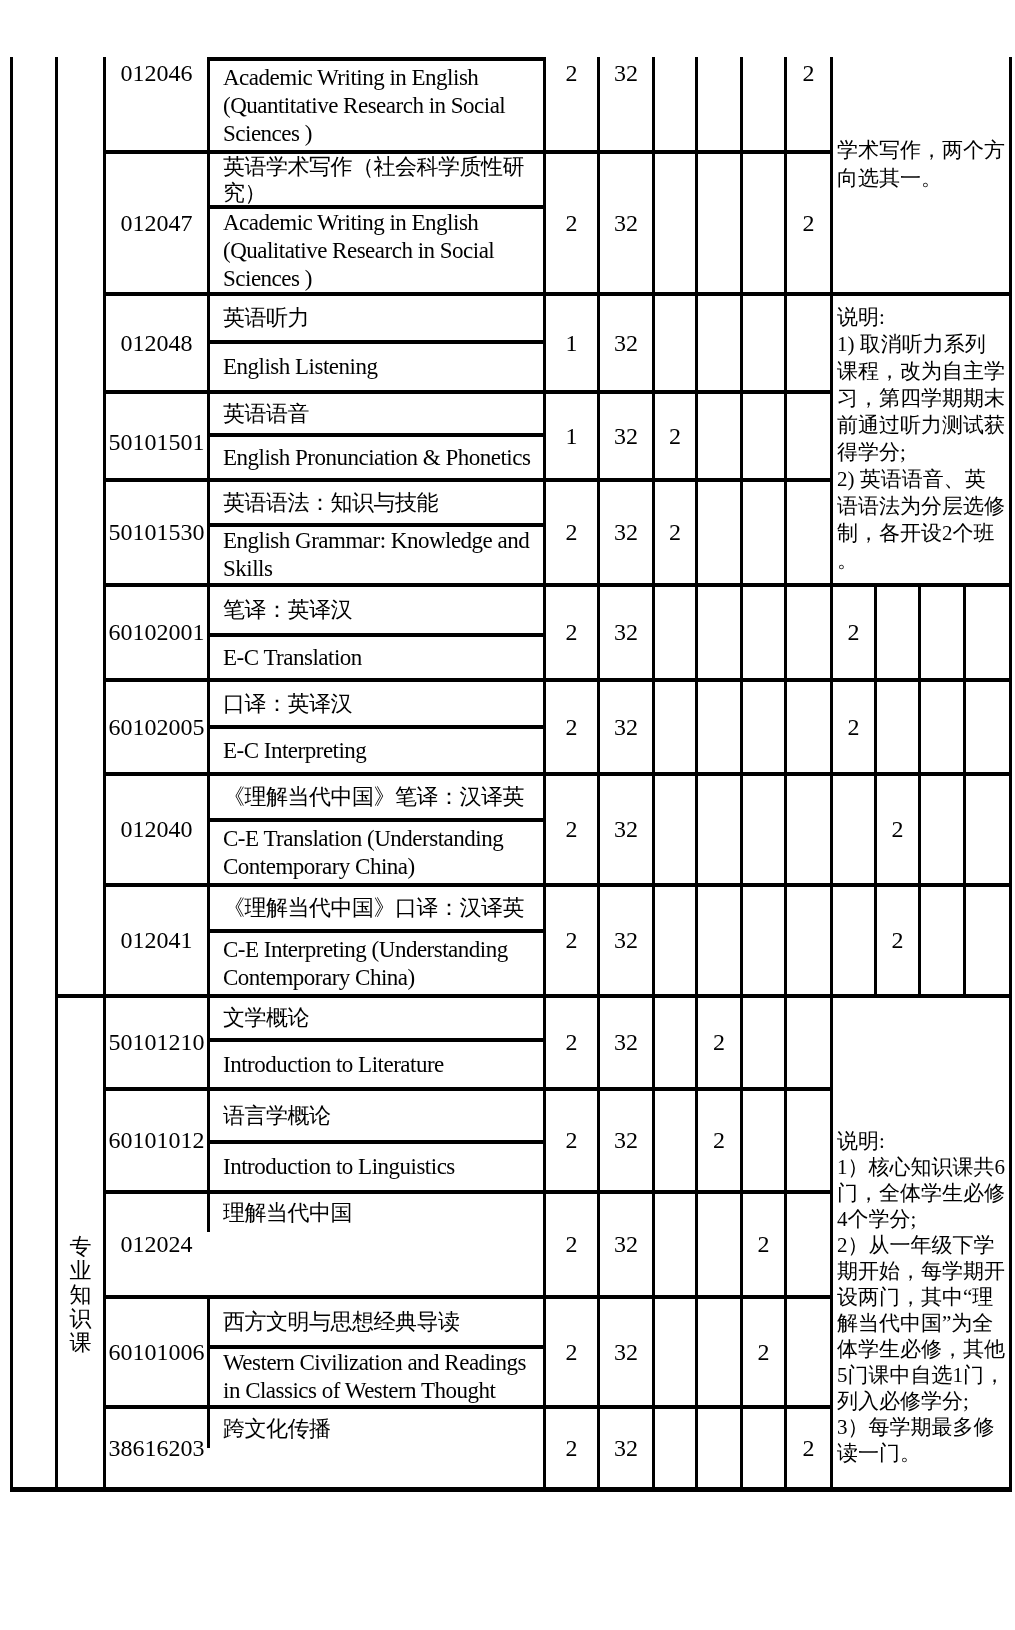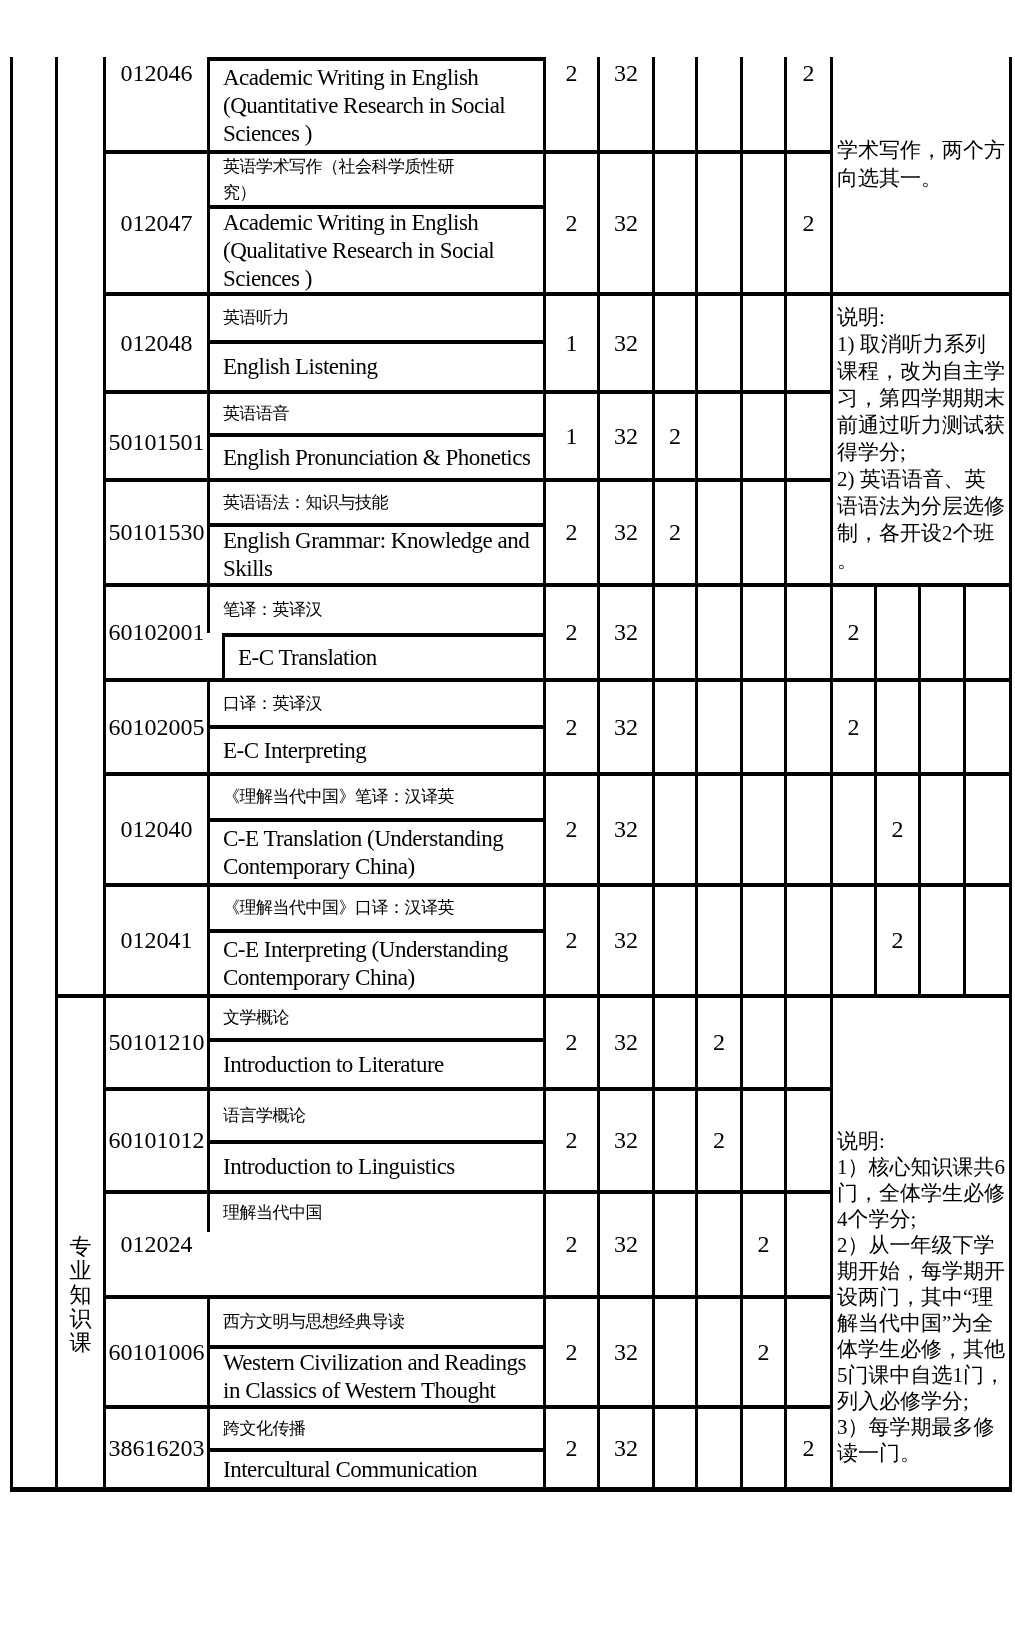--- a/index.html
+++ b/index.html
@@ -6,21 +6,21 @@
   .page{position:relative;width:1015px;height:1630px;background:#ffffff;
         font-family:"Liberation Serif","DejaVu Serif",serif;color:#000;overflow:hidden;}
   .cell{position:absolute;box-sizing:border-box;border-left:3px solid #000;border-top:4px solid #000;
         display:flex;align-items:center;overflow:hidden;background:#fff;}
   .nt{border-top:none;}
   .ctr{justify-content:center;text-align:center;}
   .tal{align-items:flex-start;padding-top:3px;}
   .code{font-size:24px;}
   .num{font-size:24px;}
   .name{justify-content:flex-start;padding-left:13px;white-space:pre;}
-  .cn{font-size:17px;line-height:26px;letter-spacing:-0.5px;}
+  .cn{font-size:22px;line-height:26px;letter-spacing:-0.5px;}
   .en{font-size:23px;line-height:28px;letter-spacing:-0.5px;}
   .note{display:block;font-size:21px;line-height:27px;white-space:pre-line;
         padding-left:4px;padding-right:2px;}
   .lh26{line-height:26px;}
   .clip{font-size:21px;line-height:28px;white-space:pre-line;padding-left:4px;margin-top:-21px;}
   .vlabel{display:block;font-size:22px;line-height:24px;white-space:pre-line;
           text-align:center;padding-top:237px;}
   .line{position:absolute;background:#000;}
 </style>
 </head>
@@ -100,21 +100,21 @@
 Skills</div>
   <div class="cell ctr num" style="left:543px;top:478px;width:54px;height:105px">2</div>
   <div class="cell ctr num" style="left:597px;top:478px;width:55px;height:105px">32</div>
   <div class="cell ctr num" style="left:652px;top:478px;width:43px;height:105px">2</div>
   <div class="cell" style="left:695px;top:478px;width:45px;height:105px"></div>
   <div class="cell" style="left:740px;top:478px;width:44px;height:105px"></div>
   <div class="cell" style="left:784px;top:478px;width:46px;height:105px"></div>
 
   <div class="cell ctr code" style="left:103px;top:583px;width:104px;height:95px">60102001</div>
   <div class="cell name cn" style="left:207px;top:583px;width:336px;height:50px">笔译：英译汉</div>
-  <div class="cell name en" style="left:222px;top:633px;width:336px;height:45px">E-C Translation</div>
+  <div class="cell name en" style="left:207px;top:633px;width:336px;height:45px">E-C Translation</div>
   <div class="cell ctr num" style="left:543px;top:583px;width:54px;height:95px">2</div>
   <div class="cell ctr num" style="left:597px;top:583px;width:55px;height:95px">32</div>
   <div class="cell" style="left:652px;top:583px;width:43px;height:95px"></div>
   <div class="cell" style="left:695px;top:583px;width:45px;height:95px"></div>
   <div class="cell" style="left:740px;top:583px;width:44px;height:95px"></div>
   <div class="cell" style="left:784px;top:583px;width:46px;height:95px"></div>
   <div class="cell ctr num" style="left:830px;top:583px;width:44px;height:95px">2</div>
   <div class="cell" style="left:874px;top:583px;width:44px;height:95px"></div>
   <div class="cell" style="left:918px;top:583px;width:45px;height:95px"></div>
   <div class="cell" style="left:963px;top:583px;width:46px;height:95px"></div>
@@ -211,21 +211,20 @@
 in Classics of Western Thought</div>
   <div class="cell ctr num" style="left:543px;top:1295px;width:54px;height:110px">2</div>
   <div class="cell ctr num" style="left:597px;top:1295px;width:55px;height:110px">32</div>
   <div class="cell" style="left:652px;top:1295px;width:43px;height:110px"></div>
   <div class="cell" style="left:695px;top:1295px;width:45px;height:110px"></div>
   <div class="cell ctr num" style="left:740px;top:1295px;width:44px;height:110px">2</div>
   <div class="cell" style="left:784px;top:1295px;width:46px;height:110px"></div>
 
   <div class="cell ctr code" style="left:103px;top:1405px;width:104px;height:82px">38616203</div>
   <div class="cell name cn" style="left:207px;top:1405px;width:336px;height:43px">跨文化传播</div>
-  <div class="cell name en" style="left:207px;top:1448px;width:336px;height:39px">Intercultural Communication</div>
   <div class="cell ctr num" style="left:543px;top:1405px;width:54px;height:82px">2</div>
   <div class="cell ctr num" style="left:597px;top:1405px;width:55px;height:82px">32</div>
   <div class="cell" style="left:652px;top:1405px;width:43px;height:82px"></div>
   <div class="cell" style="left:695px;top:1405px;width:45px;height:82px"></div>
   <div class="cell" style="left:740px;top:1405px;width:44px;height:82px"></div>
   <div class="cell ctr num" style="left:784px;top:1405px;width:46px;height:82px">2</div>
 
   <div class="line" style="left:1009px;top:57px;width:3px;height:1435px"></div>
   <div class="line" style="left:10px;top:1487px;width:1002px;height:5px"></div>
 

